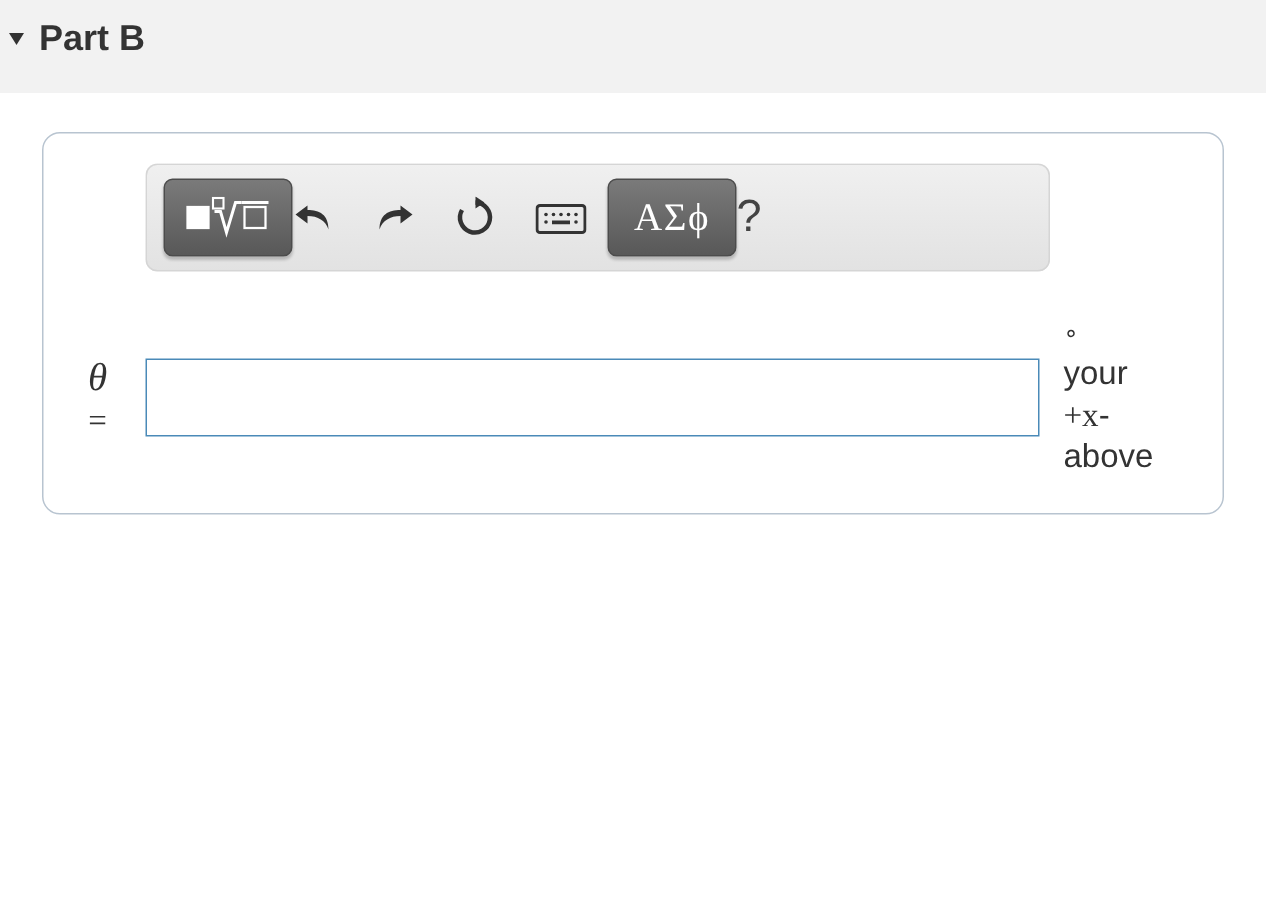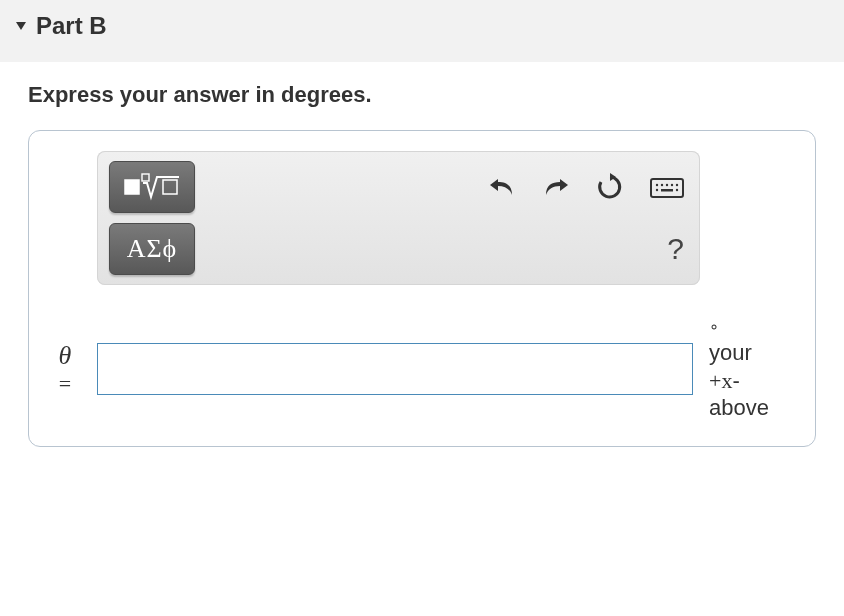--- a/index.html
+++ b/index.html
@@ -10,21 +10,21 @@
     body {
       font-family: Arial, Helvetica, sans-serif;
       font-size: 22px;
       color: #333;
       width: 844px;
       height: 616px;
       background: #fff;
     }
     .part-header {
       background: #f2f2f2;
-      padding: 12px 10px 22px 14px;
+      padding: 12px 10px 22px 4px;
       display: flex;
       align-items: center;
       gap: 8px;
     }
     .part-header .chevron {
       color: #333;
     }
     .part-header .title {
       font-weight: bold;
       font-size: 24px;
@@ -62,21 +62,21 @@
       border: 1px solid #b8c4d0;
       border-radius: 12px;
       padding: 20px 20px 24px 20px;
       margin-top: 6px;
     }
     .toolbar {
       background: linear-gradient(#f0f0f0, #e2e2e2);
       border-radius: 8px;
       padding: 10px 12px;
       display: flex;
-      flex-direction: column;
+      flex-direction: row;
       gap: 10px;
       margin-left: 48px;
       width: 603px;
       box-shadow: inset 0 0 0 1px #d5d5d5;
     }
     .toolbar-row {
       display: flex;
       align-items: center;
       justify-content: space-between;
     }
@@ -174,21 +174,20 @@
     <svg width="14" height="14" viewBox="0 0 14 14">
         <polygon points="2,3 12,3 7,11" fill="#333"></polygon>
       </svg>
   </span>
   <span class="title">Part B</span>
 </div>
 
 <div class="question-body">
 
 
-  <div class="instruction">Express your answer in degrees.</div>
 
   <div class="answer-panel">
 
     <div class="toolbar">
       <div class="toolbar-row">
         <div class="toolbar-left">
           <div class="tool-btn">
             <svg width="58" height="30" viewBox="0 0 58 30">
               <rect x="2" y="8" width="14" height="14" fill="#fff" stroke="#fff" stroke-width="1.5"></rect>
               <rect x="19" y="2" width="7" height="7" fill="none" stroke="#fff" stroke-width="1.4"></rect>

